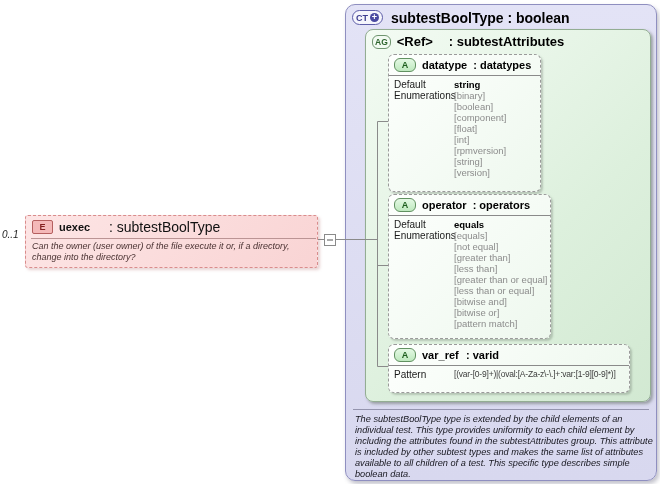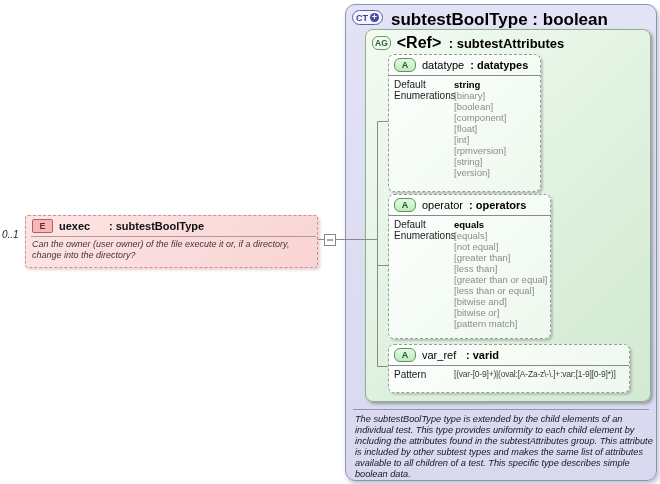--- a/index.html
+++ b/index.html
@@ -10,69 +10,69 @@
   .ct-box{position:absolute;left:345px;top:4px;width:310px;height:475px;
     background:linear-gradient(180deg,#e3e3f6 0%,#d8d8ef 100%);
     border:1px solid #8f8fc0;border-radius:10px;
     box-shadow:2px 3px 4px rgba(120,120,140,.45);}
   .ct-header{position:absolute;left:6px;top:5px;display:flex;align-items:flex-start;gap:8px;}
   .badge-ct{display:inline-flex;align-items:center;gap:2px;background:#f5f5fc;
     border:1px solid #5d5da8;border-radius:8px;padding:0 3px;height:13px;
     color:#3d3d8f;font-size:9px;font-weight:bold;}
   .badge-ct .plus{display:inline-block;width:9px;height:9px;border-radius:50%;
     background:#4949a0;color:#fff;font-size:9px;line-height:8px;text-align:center;font-weight:bold;}
-  .ct-title{font-size:17px;font-weight:bold;color:#000;}
+  .ct-title{font-size:14px;font-weight:bold;color:#000;}
   .ct-sep{position:absolute;left:7px;right:7px;top:404px;height:1px;background:#9494ae;}
   .ct-footer{position:absolute;left:9px;top:409px;width:299px;
     font-size:9.2px;line-height:10.9px;font-style:italic;color:#16161e;}
 
   
   .ag-box{position:absolute;left:19px;top:24px;width:284px;height:371px;
     background:linear-gradient(135deg,#f3fbf3 0%,#ddf0dd 60%,#d2e9d2 100%);
     border:1px solid #93ad93;border-radius:8px;
     box-shadow:2px 2px 3px rgba(90,100,90,.5);}
   .ag-header{position:absolute;left:6px;top:4px;display:flex;align-items:center;gap:6px;}
   .badge-ag{display:inline-block;background:#f2faf2;border:1px solid #6f946f;border-radius:6px;
     padding:0 2px;height:12px;line-height:12px;color:#2d642d;font-size:8.5px;font-weight:bold;}
-  .ag-ref{font-size:16px;font-weight:bold;color:#000;min-width:46px;}
+  .ag-ref{font-size:13px;font-weight:bold;color:#000;min-width:46px;}
   .ag-type{font-size:13px;font-weight:bold;color:#000;}
 
   
   .attr-box{position:absolute;background:linear-gradient(135deg,#fdfffd 0%,#eef8ee 100%);
     border:1px dashed #9a9a9a;border-radius:6px;
     box-shadow:2px 2px 2px rgba(110,120,110,.35);}
   .attr-datatype{left:22px;top:24px;width:151px;height:136px;}
   .attr-operator{left:22px;top:164px;width:161px;height:143px;}
   .attr-varref{left:22px;top:314px;width:240px;height:47px;}
   .attr-header{display:flex;align-items:center;gap:6px;padding:3px 0 3px 5px;
     border-bottom:1px solid #8a8a8a;}
   .badge-a{display:inline-block;width:20px;height:12px;line-height:12px;text-align:center;
     background:linear-gradient(180deg,#e4f9e4,#bfe9bf);border:1px solid #619161;border-radius:6px;
     color:#1d5e1d;font-size:9px;font-weight:bold;}
-  .attr-name{font-size:11px;font-weight:normal;color:#000;}
+  .attr-name{font-size:11px;font-weight:bold;color:#000;}
   .attr-name.wide{min-width:38px;}
   .attr-type{font-size:11px;font-weight:bold;color:#000;}
   .attr-body{display:flex;padding:3px 0 0 5px;}
   .col-labels{width:60px;font-size:10px;color:#1a1a1a;line-height:11px;}
   .col-values{font-size:9.5px;line-height:11px;color:#000;}
   .col-values .def{font-weight:bold;}
   .col-values .enum{color:#8c8c8c;}
   .col-values .pat{font-size:8.5px;color:#3c3c3c;letter-spacing:-0.2px;}
 
   
   .elem-box{position:absolute;left:25px;top:215px;width:291px;height:51px;
     background:linear-gradient(135deg,#fde5e5 0%,#f9d4d4 100%);
     border:1px dashed #d98c8c;border-radius:3px;
     box-shadow:2px 2px 3px rgba(190,130,130,.35);}
   .elem-header{display:flex;align-items:center;gap:6px;padding:3px 0 0 6px;}
   .badge-e{display:inline-block;width:19px;height:12px;line-height:12px;text-align:center;
     background:#f4b8b8;border:1px solid #b55f5f;border-radius:2px;
     color:#831f1f;font-size:9px;font-weight:bold;}
   .elem-name{font-size:11px;font-weight:bold;color:#101010;min-width:44px;}
-  .elem-type{font-size:11px;font-weight:bold;color:#101010;}
+  .elem-type{font-size:14px;font-weight:normal;color:#101010;}
   .elem-sep{height:1px;background:#bb9494;margin:3px 1px 0 5px;}
   .elem-annot{padding:2px 5px 0 6px;font-size:9px;line-height:10.5px;font-style:italic;color:#4a3232;}
 
   .cardinality{position:absolute;left:2px;top:229px;font-size:10px;font-style:italic;color:#222;}
 
   .connectors{position:absolute;left:0;top:0;pointer-events:none;}
 </style>
 </head>
 <body>
 

